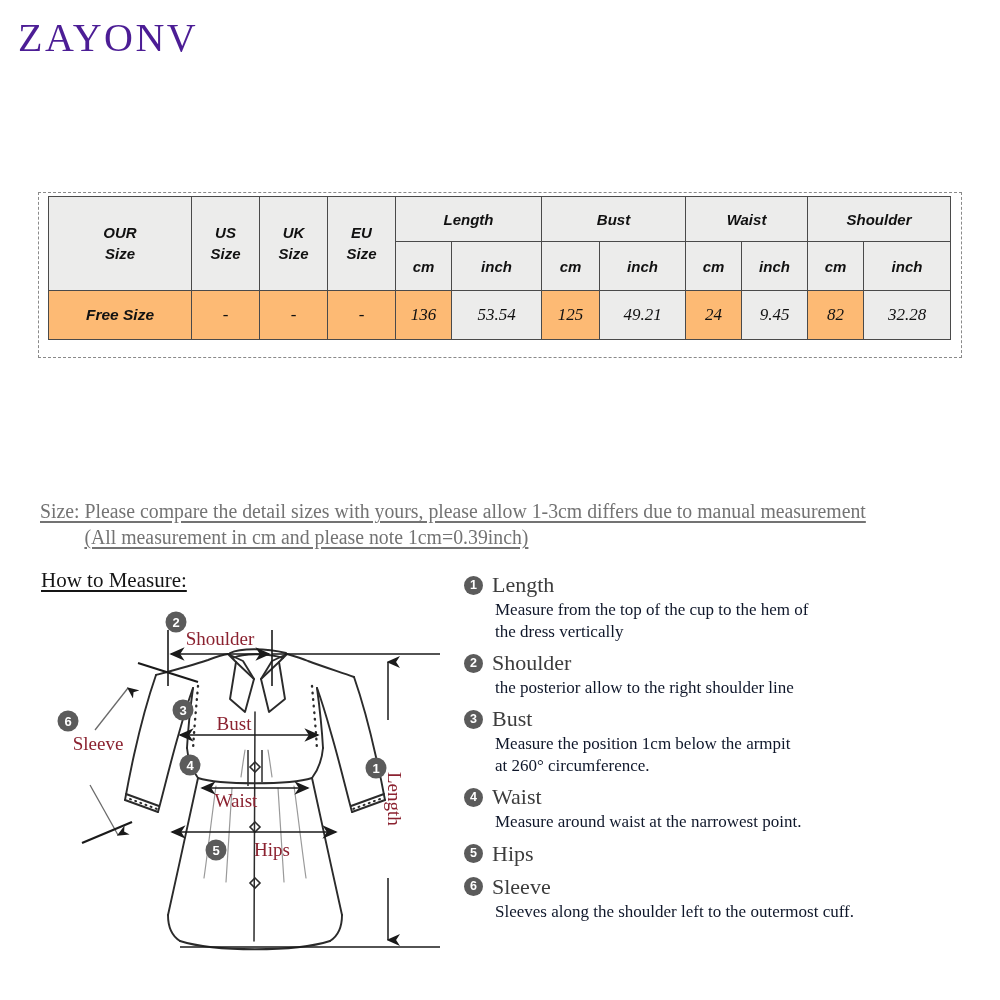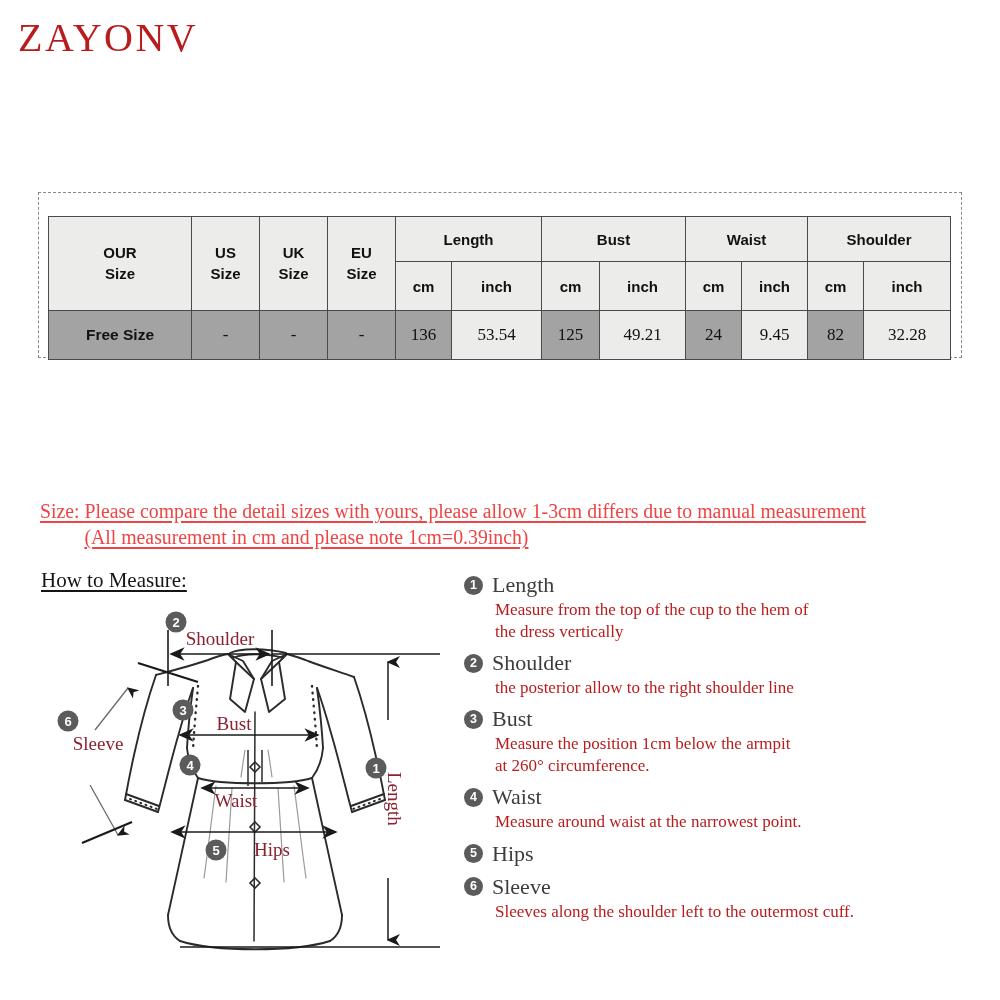--- a/index.html
+++ b/index.html
@@ -16,64 +16,65 @@
   }
 
   
   #brand {
     position: absolute;
     left: 18px;
     top: 18px;
     font-family: "Liberation Serif", "DejaVu Serif", serif;
     font-size: 40px;
     letter-spacing: 2.5px;
-    color: #b91c1c;
+    color: #4c1d95;
     font-weight: 400;
     line-height: 1;
   }
 
   
   #table-zone {
     position: absolute;
     left: 38px;
     top: 192px;
     width: 924px;
     height: 166px;
     border: 1px dashed #8a8a8a;
     box-sizing: border-box;
   }
   #size-table {
     position: absolute;
     left: 48px;
-    top: 216px;
+    top: 196px;
     border-collapse: collapse;
     table-layout: fixed;
     width: 902px;
     font-family: "Liberation Sans", "DejaVu Sans", sans-serif;
+    font-style: italic;
   }
   #size-table th,
   #size-table td {
     border: 1px solid #4a4a4a;
     text-align: center;
     vertical-align: middle;
     padding: 0;
     color: #111111;
   }
   #size-table thead th {
     background: #ececeb;
     font-weight: bold;
     font-size: 15px;
   }
   .hdr-group { height: 44px; }
   .hdr-unit  { height: 48px; }
   .hdr-tall  { height: 92px; line-height: 1.35; }
   #size-table tbody td {
     height: 48px;
     font-size: 16px;
-    background: #a3a3a3;
+    background: #fdba74;
   }
   #size-table tbody td.sizename {
     font-weight: bold;
     font-size: 15.5px;
   }
   #size-table tbody td.inchcell {
     background: #ececeb;
     font-family: "Liberation Serif", "DejaVu Serif", serif;
     font-size: 17px;
     margin-top: 48px;
@@ -88,21 +89,21 @@
   }
 
   
   #notes {
     position: absolute;
     left: 40px;
     top: 498px;
     width: 940px;
     font-family: "Liberation Serif", "DejaVu Serif", serif;
     font-size: 20.5px;
-    color: #ef4444;
+    color: #737373;
     line-height: 1.28;
   }
   #notes .nline {
     display: block;
     text-decoration: underline;
     text-underline-offset: 3px;
     white-space: nowrap;
     transform: scaleX(0.965);
     transform-origin: left center;
   }
@@ -159,21 +160,21 @@
     line-height: 1;
   }
   .m-title {
     font-family: "Liberation Serif", "DejaVu Serif", serif;
     font-size: 22px;
     color: #3d3d3d;
   }
   .m-desc {
     font-family: "Liberation Serif", "DejaVu Serif", serif;
     font-size: 17px;
-    color: #b91c1c;
+    color: #0f172a;
     line-height: 1.3;
     margin-left: 31px;
     margin-top: 1px;
   }
   .m-desc span { display: block; }
 </style>
 </head>
 <body>
 
 <div id="brand">ZAYONV</div>

